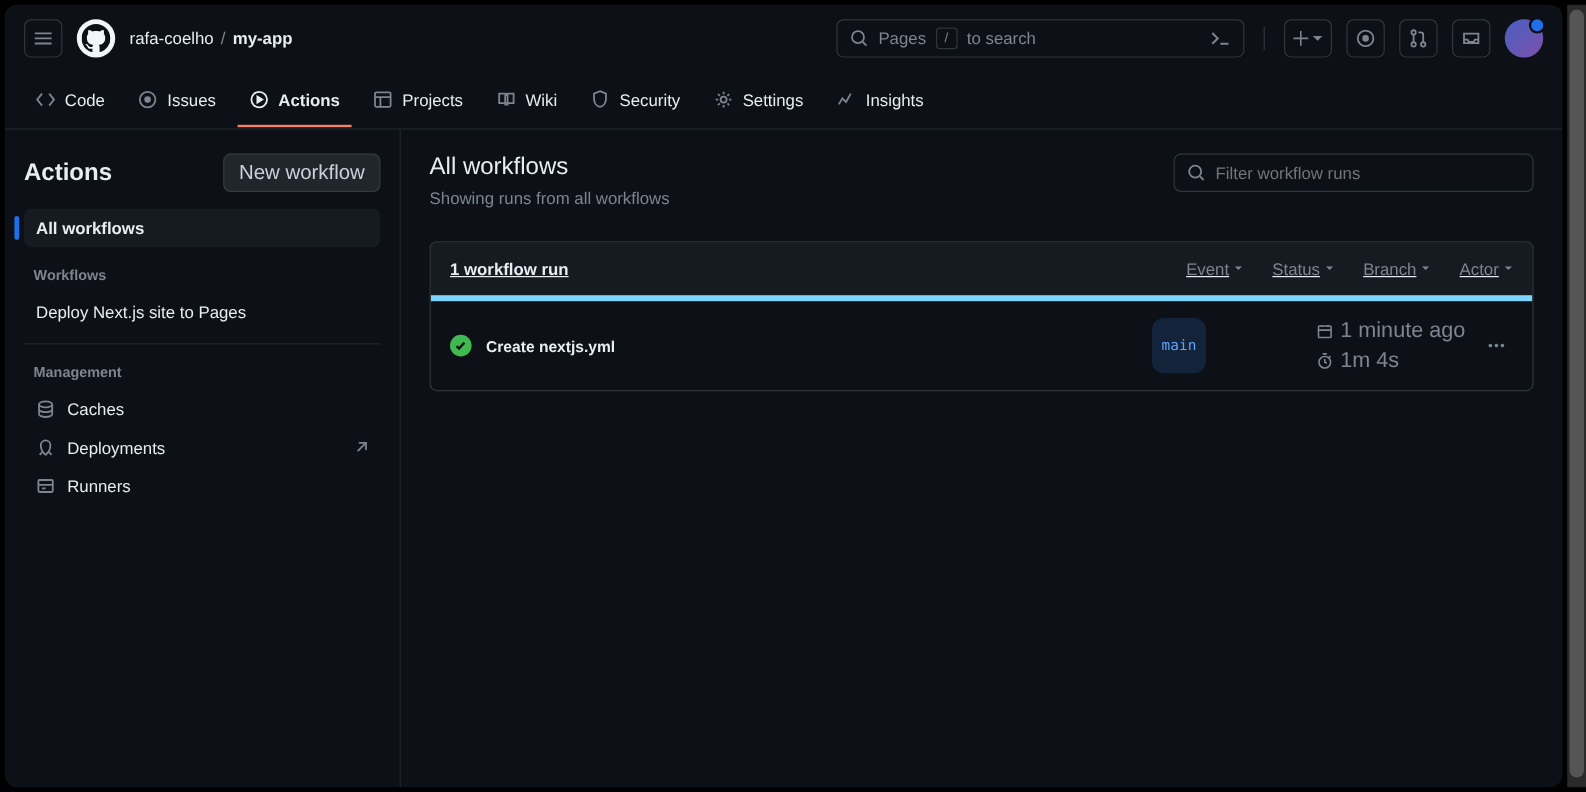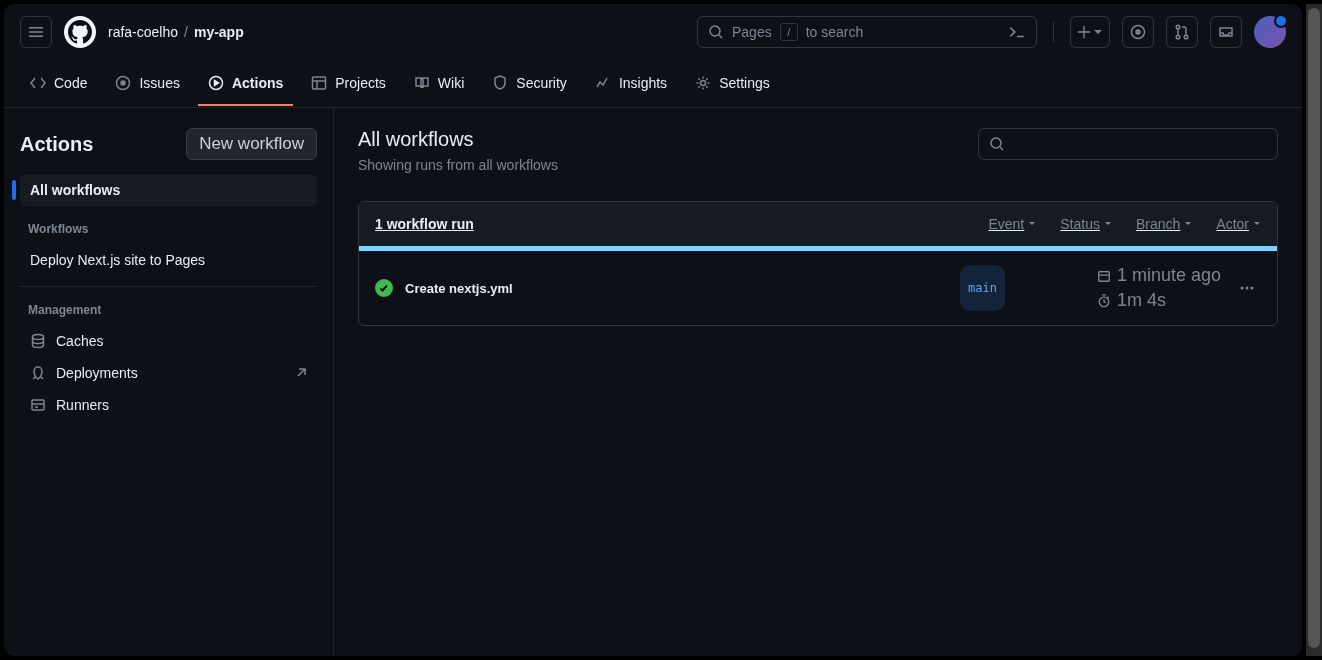--- a/index.html
+++ b/index.html
@@ -423,33 +423,33 @@
       <span class="ico">
           <svg width="16" height="16" viewBox="0 0 16 16" fill="none" stroke="currentColor" stroke-width="1.5">
             <path d="M8 1l5 2v4c0 4-2.5 6.5-5 7-2.5-.5-5-3-5-7V3z"></path>
           </svg>
         </span>
       <span>Security</span>
     </div>
     <div class="tab">
       <span class="ico">
           <svg width="16" height="16" viewBox="0 0 16 16" fill="none" stroke="currentColor" stroke-width="1.5">
-            <path d="M2 12l3-5 3 3 4-7"></path>
-          </svg>
-        </span>
-      <span>Insights</span>
-    </div>
-    <div class="tab">
-      <span class="ico">
-          <svg width="16" height="16" viewBox="0 0 16 16" fill="none" stroke="currentColor" stroke-width="1.5">
             <circle cx="8" cy="8" r="2.5"></circle>
             <path d="M8 1.5v2M8 12.5v2M3.4 3.4l1.4 1.4M11.2 11.2l1.4 1.4M1.5 8h2M12.5 8h2M3.4 12.6l1.4-1.4M11.2 4.8l1.4-1.4"></path>
           </svg>
         </span>
       <span>Settings</span>
+    </div>
+    <div class="tab">
+      <span class="ico">
+          <svg width="16" height="16" viewBox="0 0 16 16" fill="none" stroke="currentColor" stroke-width="1.5">
+            <path d="M2 12l3-5 3 3 4-7"></path>
+          </svg>
+        </span>
+      <span>Insights</span>
     </div>
   </div>
 
   <div class="main">
 
     <div class="sidebar">
       <div class="sb-header">
         <h2>Actions</h2>
         <button class="new-wf-btn">New workflow</button>
       </div>
@@ -499,20 +499,21 @@
       <div class="content-header">
         <div>
           <h2>All workflows</h2>
           <div class="sub">Showing runs from all workflows</div>
         </div>
         <div class="filter-box">
           <svg width="16" height="16" viewBox="0 0 16 16" fill="none" stroke="currentColor" stroke-width="1.5">
               <circle cx="7" cy="7" r="5"></circle>
               <path d="M11 11l3 3"></path>
             </svg>
+          <input placeholder="Filter workflow runs" style="">
         </div>
       </div>
 
       <div class="runs-box">
         <div class="runs-header">
           <span class="title">1 workflow run</span>
           <div class="filters">
             <div class="f">
                 <span>Event</span>
                 <svg width="8" height="8" viewBox="0 0 8 8" fill="currentColor">

